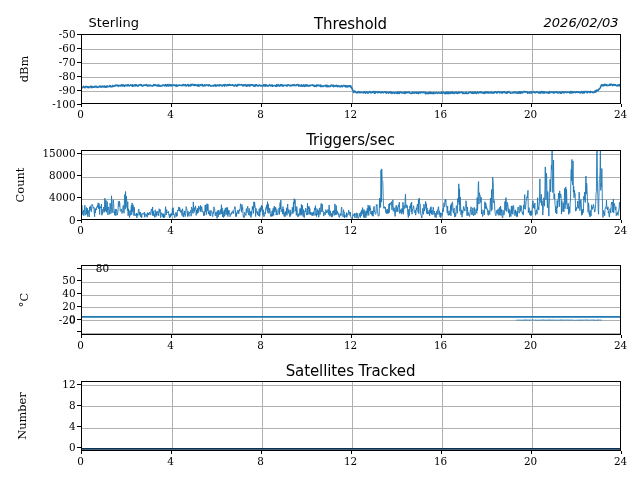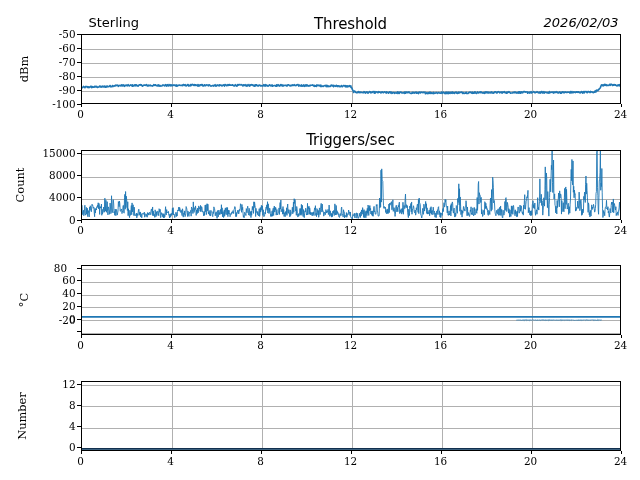--- a/index.html
+++ b/index.html
@@ -144,39 +144,40 @@
       </svg>
     </div>
     <div class="ytick" style="top: 320px; right: 564.5px;">-20</div>
     <div class="tickmark-y" style="top: 331px; left: 77px;"></div>
     <div class="ytick" style="top: 318.591px; right: 564.5px;">0</div>
     <div class="tickmark-y" style="top: 319px; left: 77px;"></div>
     <div class="ytick" style="top: 305.864px; right: 564.5px;">20</div>
     <div class="tickmark-y" style="top: 306px; left: 77px;"></div>
     <div class="ytick" style="top: 293.136px; right: 564.5px;">40</div>
     <div class="tickmark-y" style="top: 293px; left: 77px;"></div>
-    <div class="ytick" style="top: 280.409px; right: 564.5px;">60</div>
+    <div class="ytick" style="top: 280.409px; right: 564.5px;">50</div>
     <div class="tickmark-y" style="top: 280px; left: 77px;"></div>
-    <div class="ytick" style="top: 267.682px; right: 573px;">80</div>
+    <div class="ytick" style="top: 267.682px; right: 531px;">80</div>
     <div class="tickmark-y" style="top: 268px; left: 77px;"></div>
     <div class="xtick" style="left: 80.5px; top: 338.5px;">0</div>
     <div class="tickmark-x" style="left: 81px; top: 334.5px;"></div>
     <div class="xtick" style="left: 170.5px; top: 338.5px;">4</div>
     <div class="tickmark-x" style="left: 171px; top: 334.5px;"></div>
     <div class="xtick" style="left: 260.5px; top: 338.5px;">8</div>
     <div class="tickmark-x" style="left: 261px; top: 334.5px;"></div>
     <div class="xtick" style="left: 350.5px; top: 338.5px;">12</div>
     <div class="tickmark-x" style="left: 351px; top: 334.5px;"></div>
     <div class="xtick" style="left: 440.5px; top: 338.5px;">16</div>
     <div class="tickmark-x" style="left: 441px; top: 334.5px;"></div>
     <div class="xtick" style="left: 530.5px; top: 338.5px;">20</div>
     <div class="tickmark-x" style="left: 531px; top: 334.5px;"></div>
     <div class="xtick" style="left: 620.5px; top: 338.5px;">24</div>
     <div class="tickmark-x" style="left: 621px; top: 334.5px;"></div>
     <div class="ylabel" style="left: 24px; top: 299.5px; transform: translate(-50%, -50%) rotate(-90deg);">°C</div>
+    <div class="title" style="left: 80.5px; width: 540px; top: 361.5px;">Satellites Tracked</div>
     <div class="axes" style="left: 80.5px; top: 380.5px; width: 540px; height: 70px;">
       <div class="grid-v" style="left: 90px; background: rgb(176, 176, 176);"></div>
       <div class="grid-v" style="left: 180px; background: rgb(176, 176, 176);"></div>
       <div class="grid-v" style="left: 270px; background: rgb(176, 176, 176);"></div>
       <div class="grid-v" style="left: 360px; background: rgb(176, 176, 176);"></div>
       <div class="grid-v" style="left: 450px; background: rgb(176, 176, 176);"></div>
       <div class="grid-h" style="top: 67px; background: rgb(176, 176, 176);"></div>
       <div class="grid-h" style="top: 46px; background: rgb(176, 176, 176);"></div>
       <div class="grid-h" style="top: 24px; background: rgb(176, 176, 176);"></div>
       <div class="grid-h" style="top: 3px; background: rgb(176, 176, 176);"></div>

